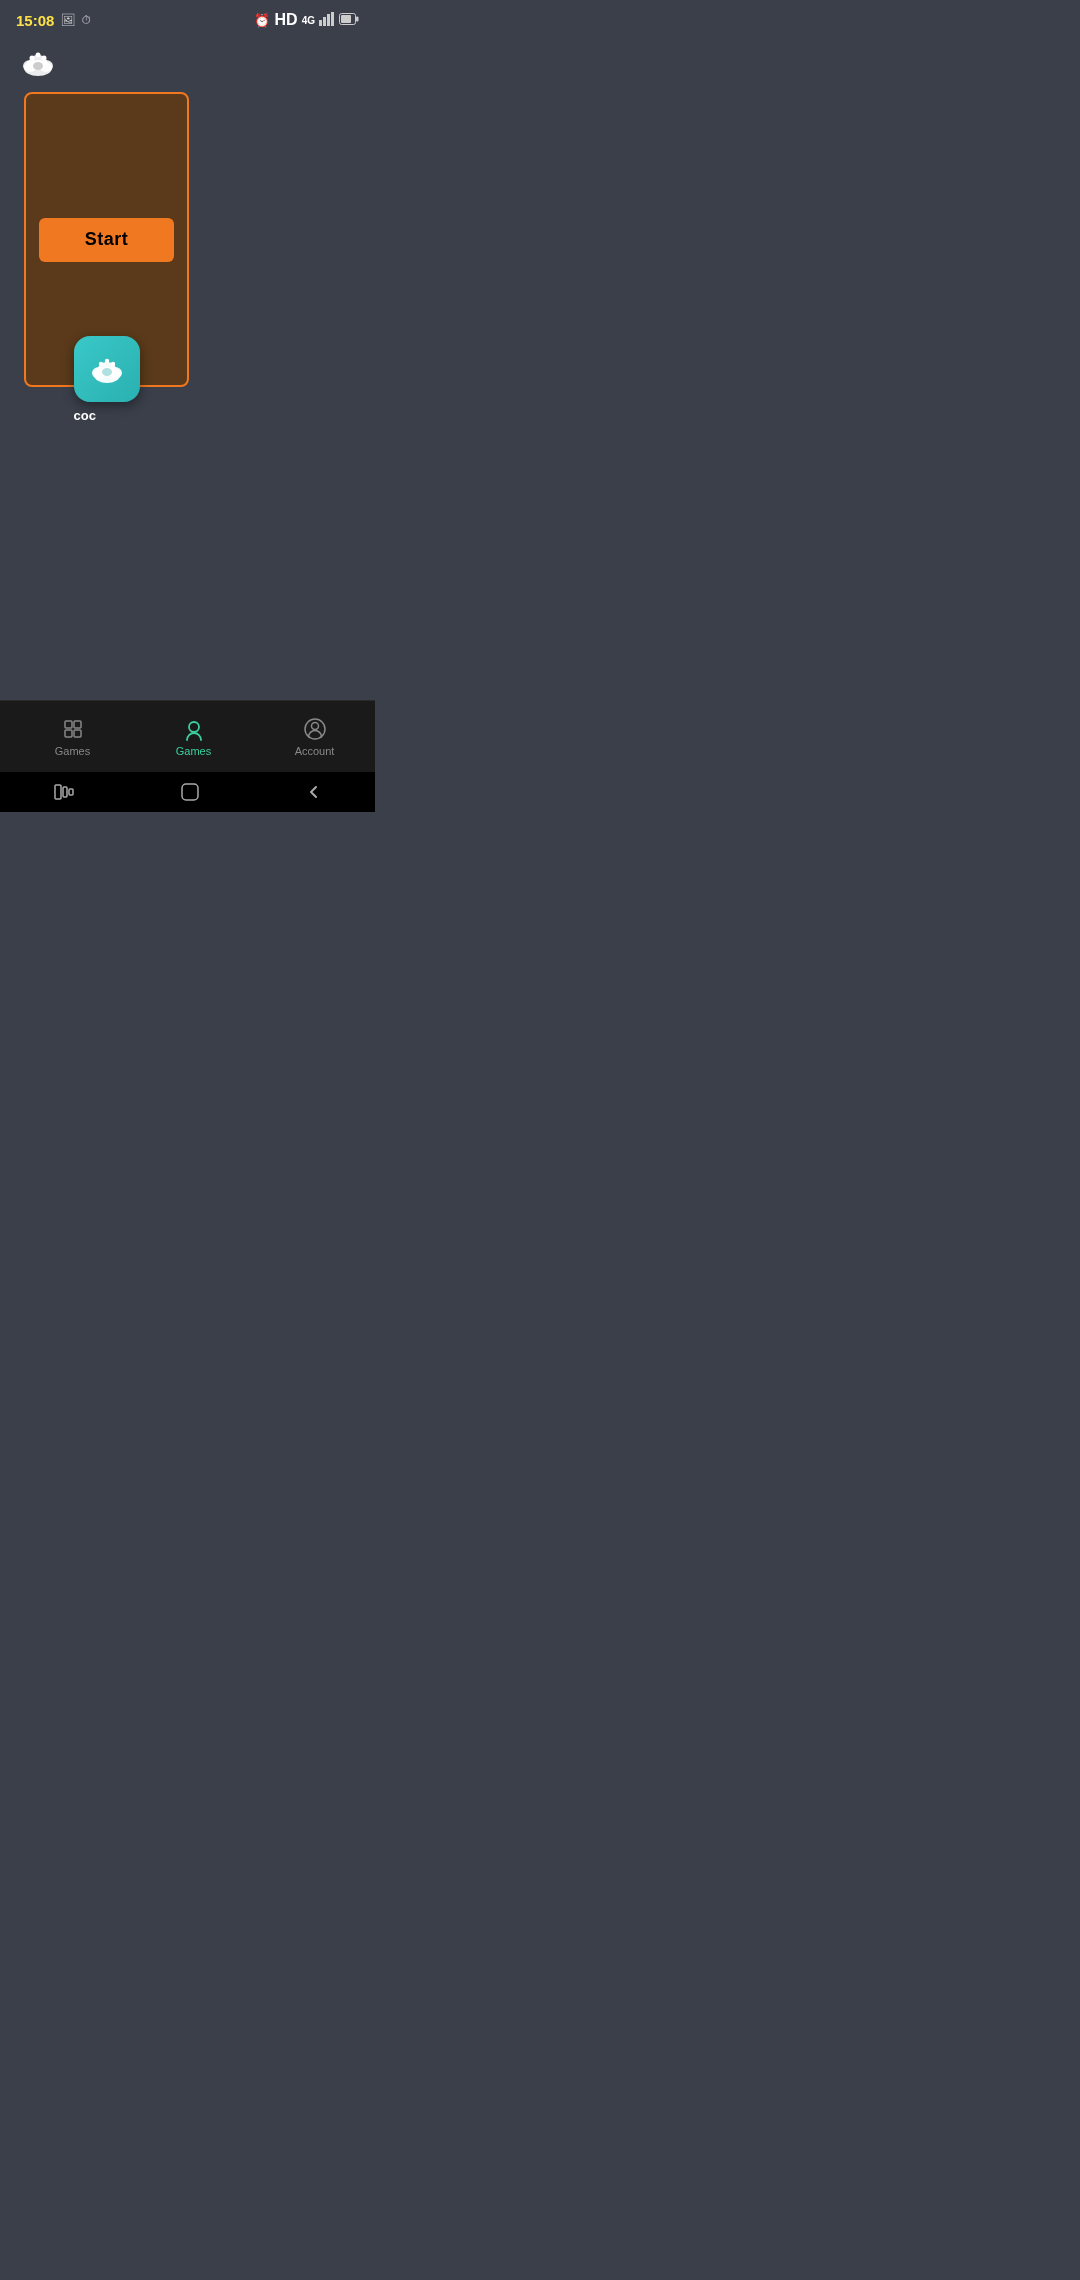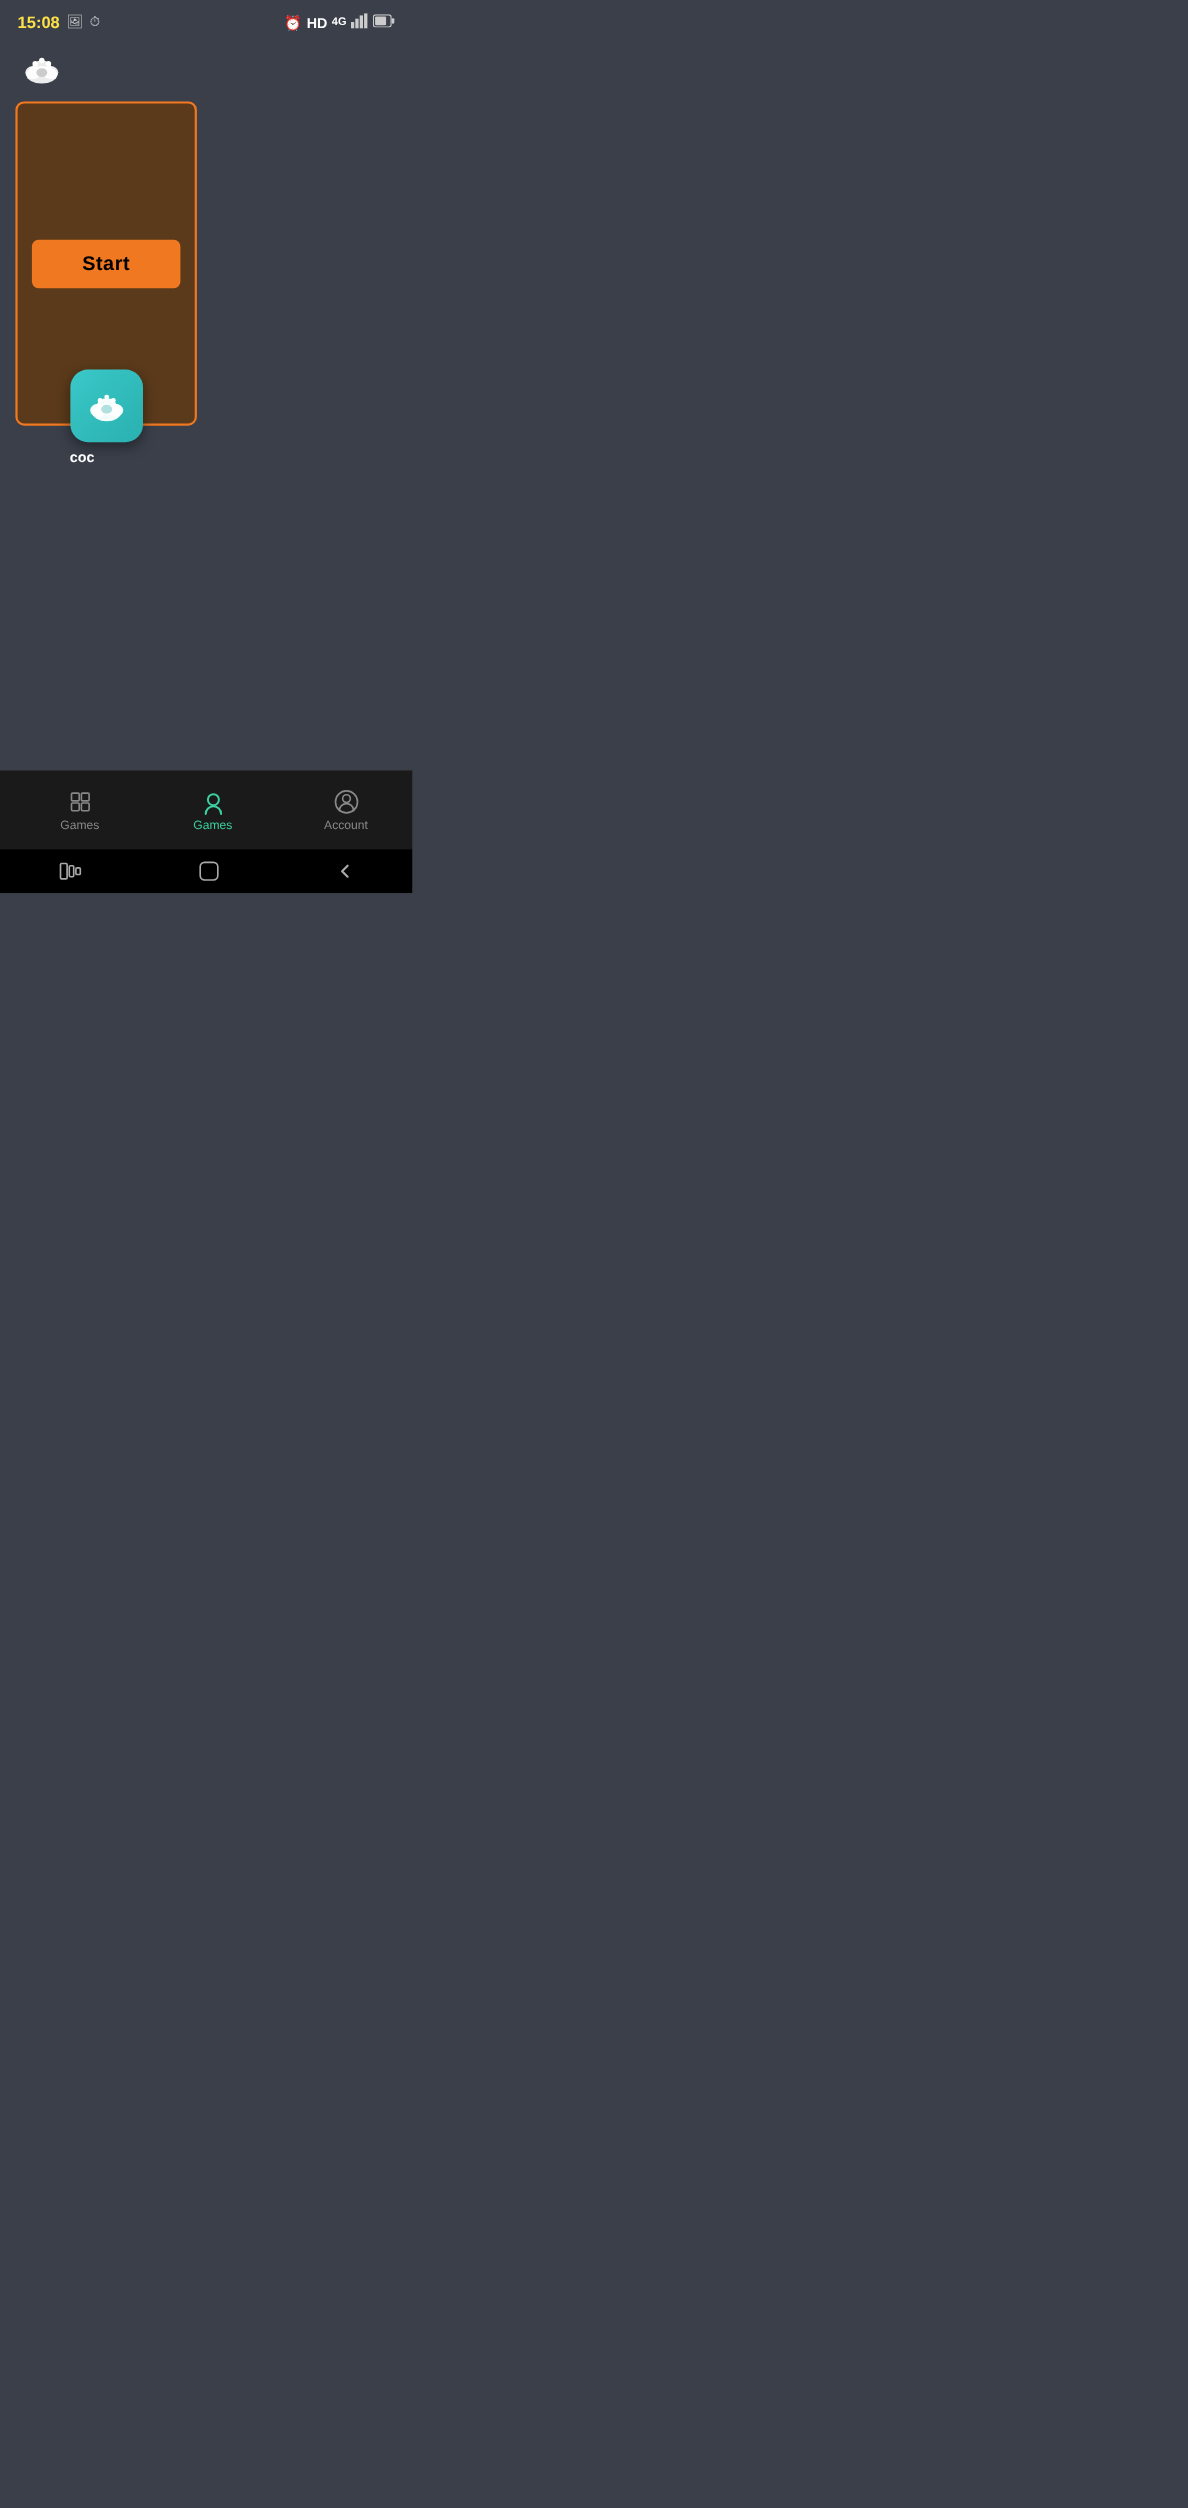--- a/index.html
+++ b/index.html
@@ -64,21 +64,21 @@
       width: 44px;
       height: 44px;
       display: flex;
       align-items: center;
       justify-content: center;
     }
 
     
     .main-content {
       flex: 1;
-      padding: 0 14px;
+      padding: 0 24px;
       display: flex;
       flex-direction: column;
       overflow: hidden;
     }
 
     
     .game-card-wrapper {
       position: relative;
       width: 165px;
     }
@@ -217,21 +217,21 @@
 <body>
 
 <div class="status-bar">
   <div class="status-left">
     <span class="status-time">15:08</span>
     <span class="status-icon">🖼</span>
     <span class="status-icon">⏱</span>
   </div>
   <div class="status-right">
     <span style="font-size:13px;">⏰</span>
-    <span style="color:#fff;font-size:13px;font-weight:700;">HD</span>
+    <span style="color:#fff;font-size:16px;font-weight:700;">HD</span>
     <span style="color:#fff;font-size:10px;font-weight:700;">4G</span>
     <span>
       <svg width="16" height="14" viewBox="0 0 16 14" fill="none">
         <rect x="0" y="8" width="3" height="6" fill="#ccc"></rect>
         <rect x="4" y="5" width="3" height="9" fill="#ccc"></rect>
         <rect x="8" y="2" width="3" height="12" fill="#ccc"></rect>
         <rect x="12" y="0" width="3" height="14" fill="#ccc"></rect>
       </svg>
     </span>
     <span>

